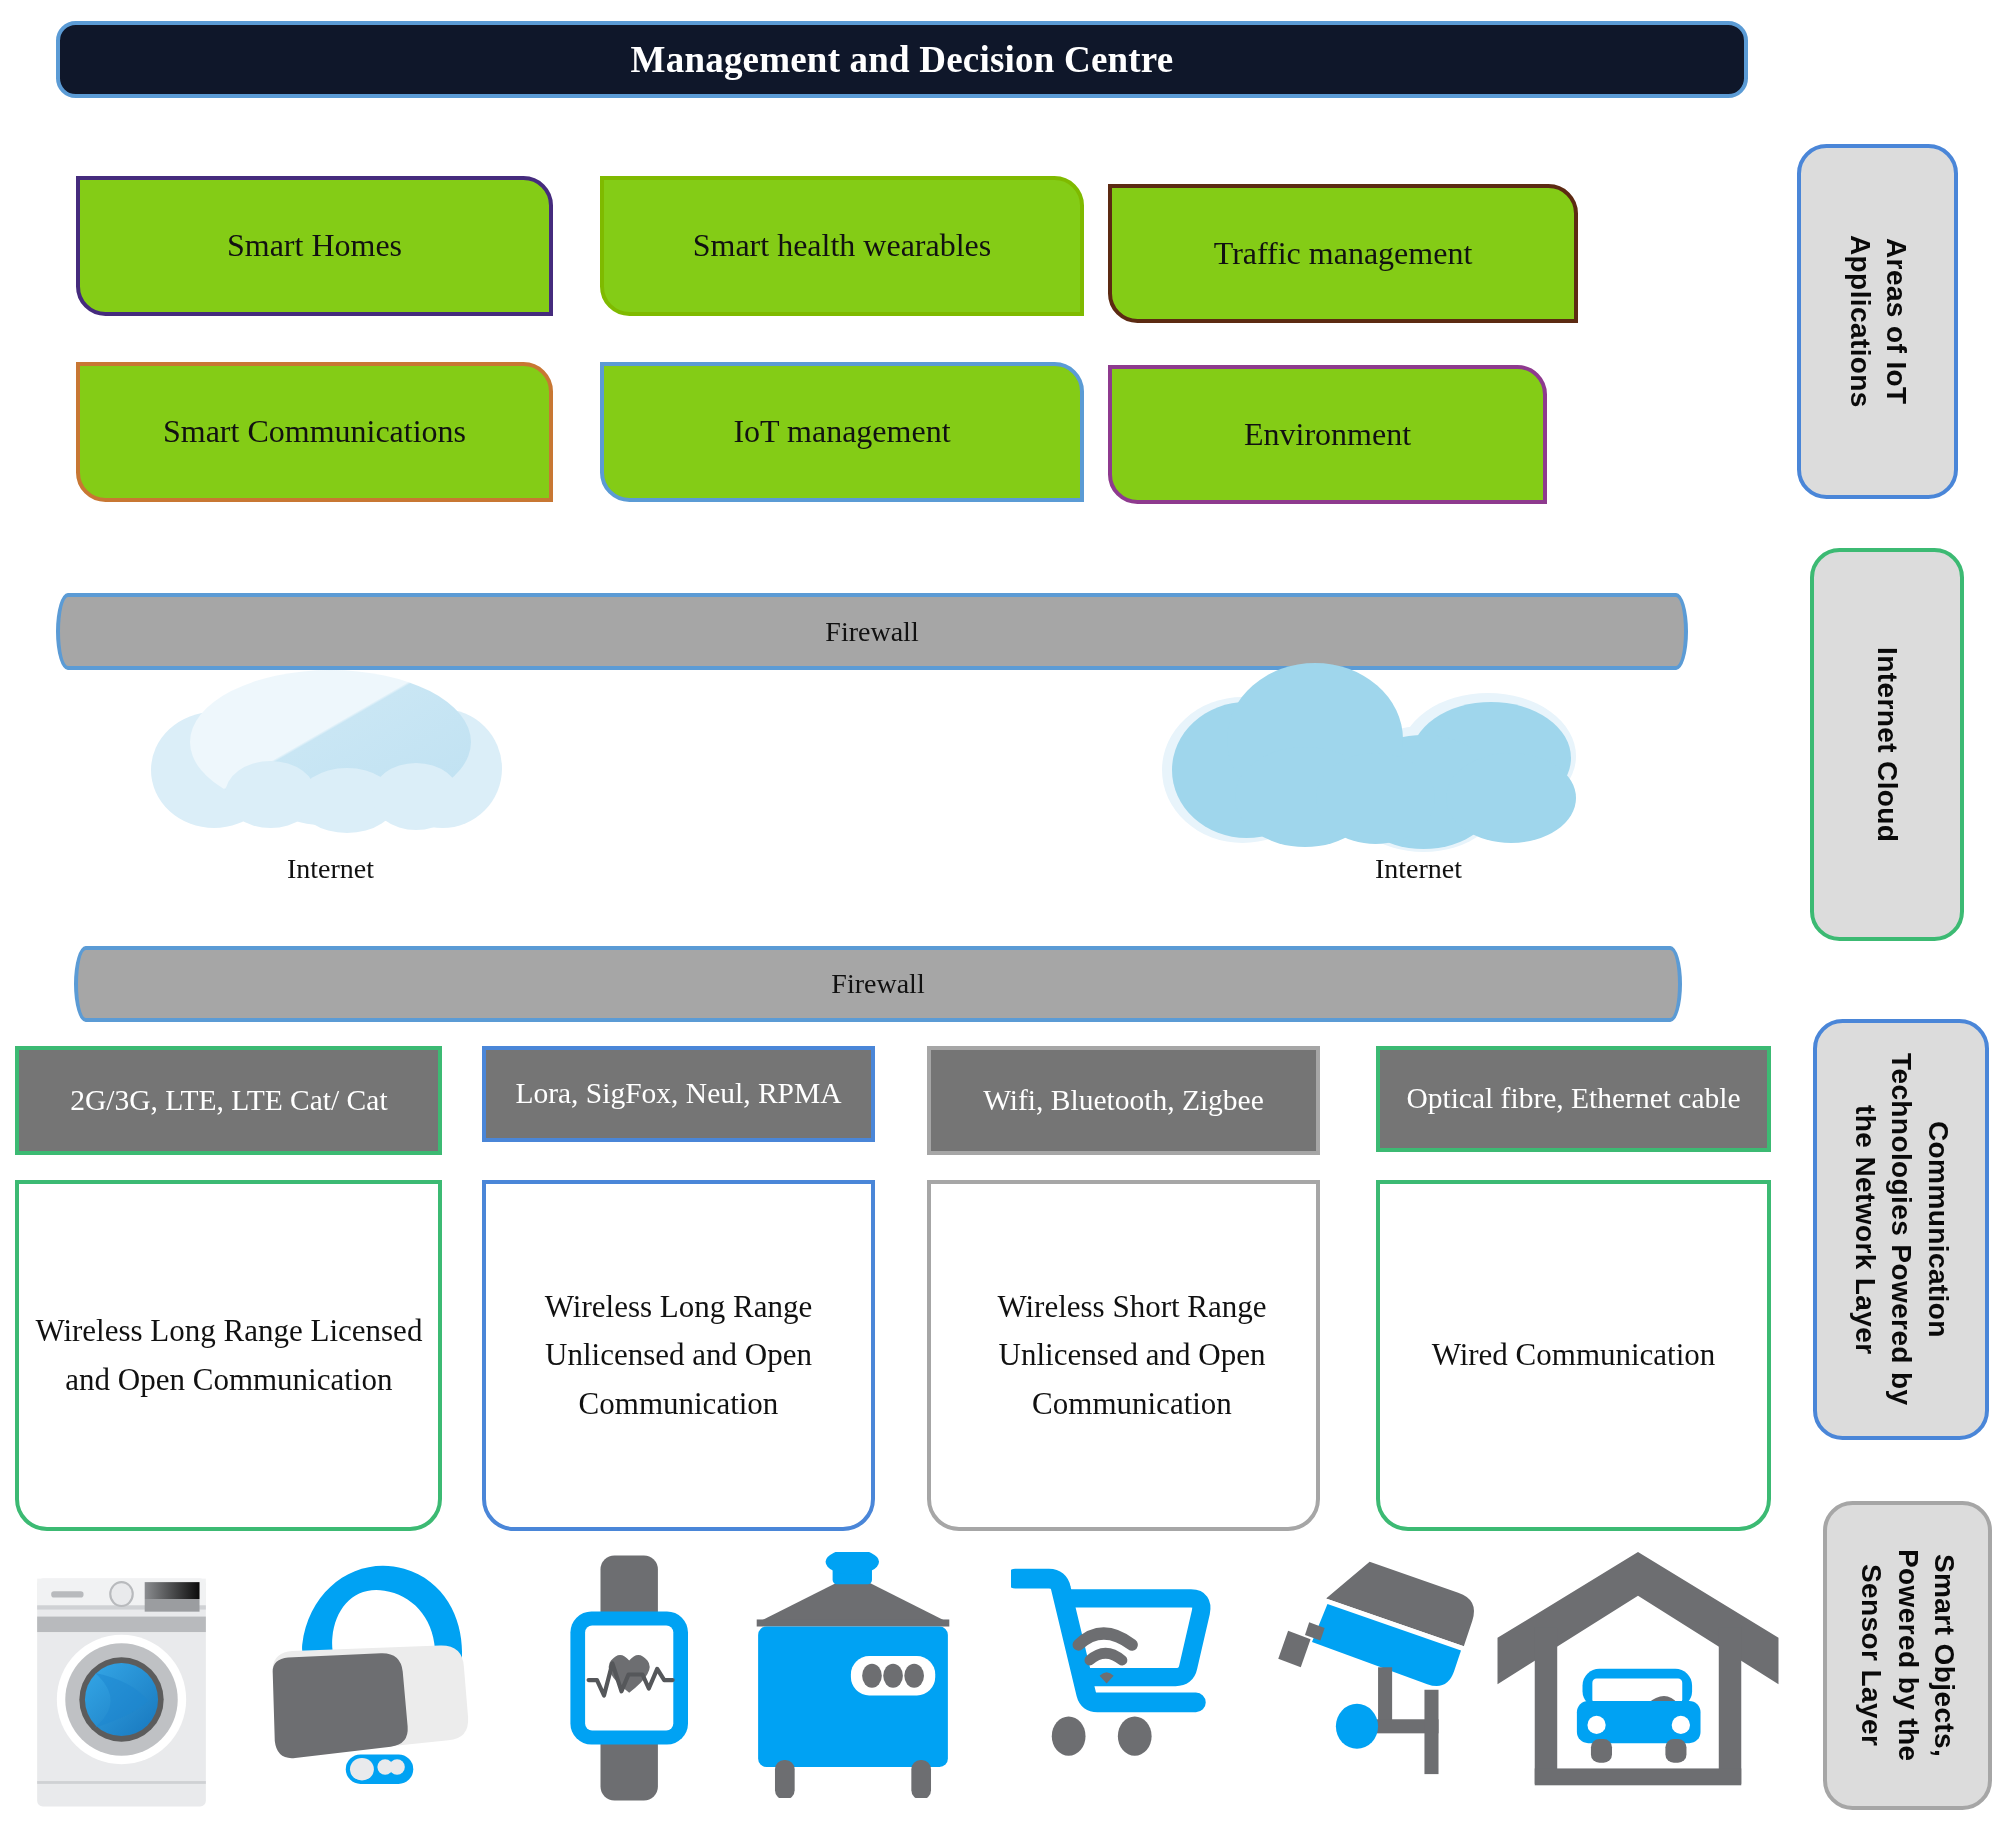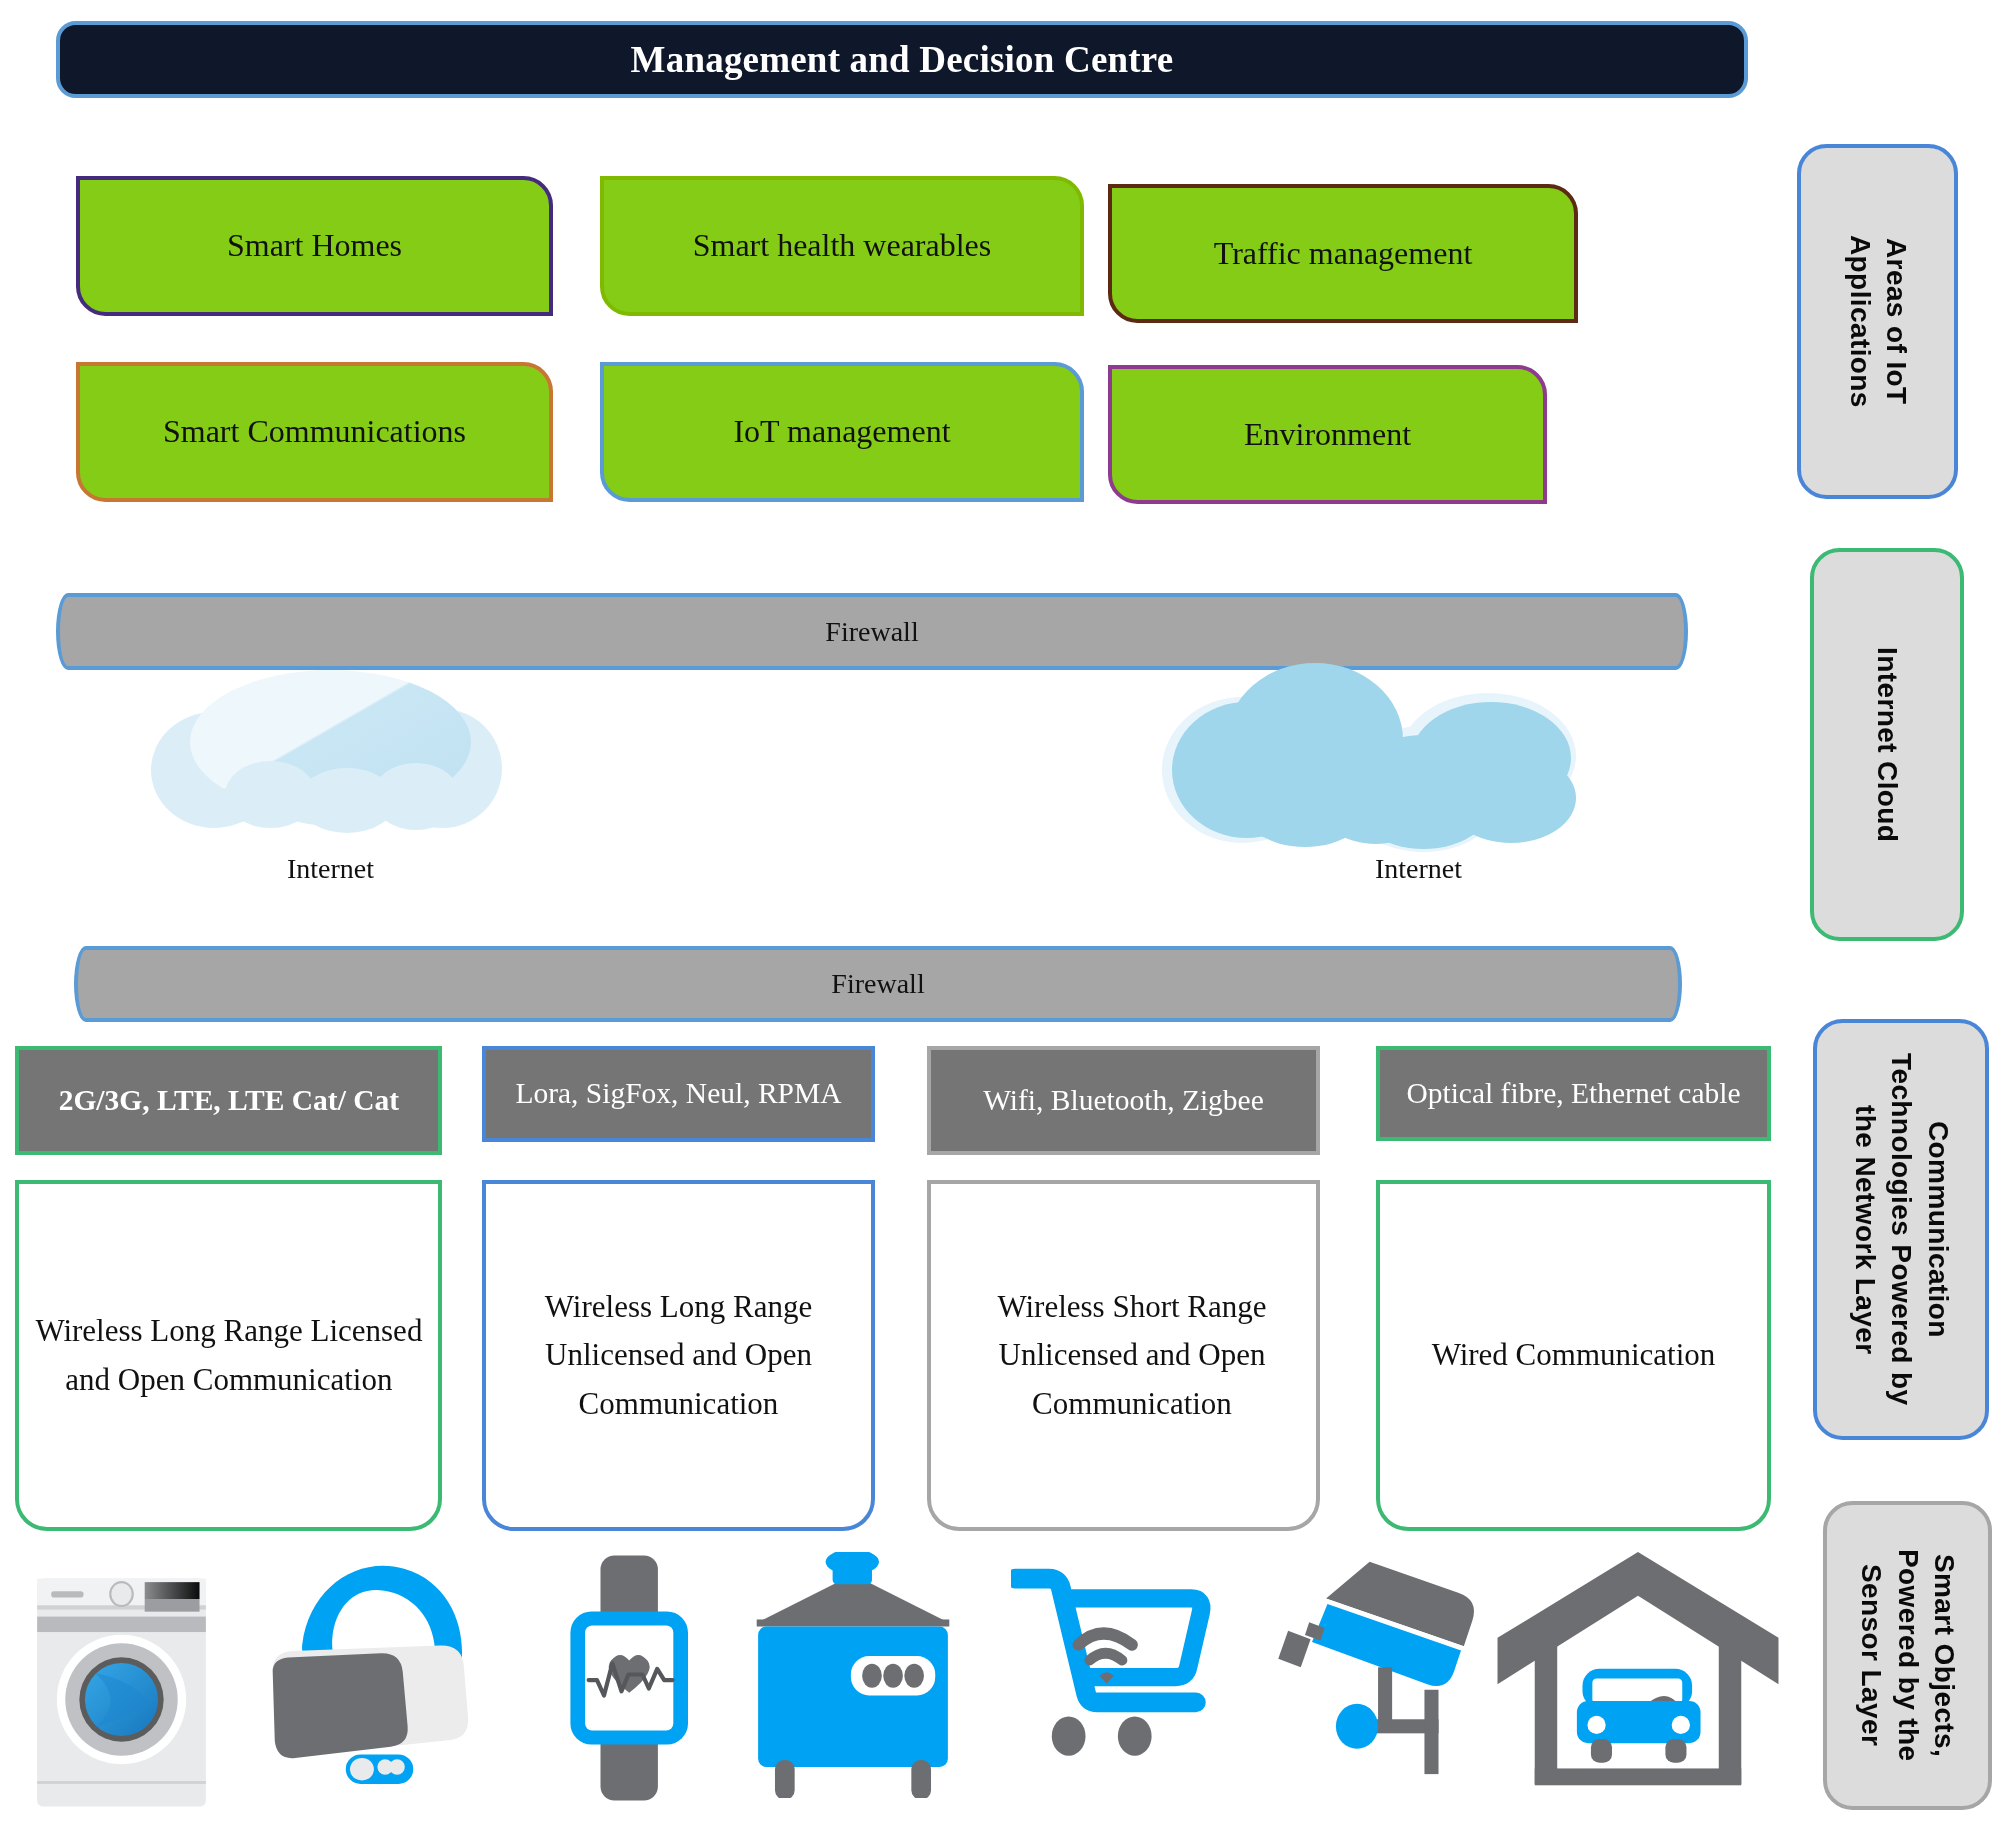--- a/index.html
+++ b/index.html
@@ -122,30 +122,30 @@
     <div class="lobe halo" style="left:24.6px;  top:34px;  width:161px; height:146px;"></div>
     <div class="lobe" style="left:35px;  top:39px;  width:149px; height:136px;"></div>
     <div class="lobe" style="left:90px; top:0px;   width:176px; height:153px;"></div>
     <div class="lobe" style="left:98px; top:84px; width:140px; height:100px;"></div>
     <div class="lobe" style="left:179px; top:90px; width:119px; height:91px;"></div>
   </div>
   <div class="cloud-label" style="left:1285px; top:853px; width:267px;">Internet</div>
 
   <div class="firewall" style="left:74px; top:946px; width:1608px; height:76px;">Firewall</div>
 
-  <div class="tech-head" style="left:15.4px; top:1046px; width:427px; height:109px; border-color:#3cba73;font-weight:bold;">2G/3G, LTE, LTE Cat/ Cat</div>
+  <div class="tech-head" style="left:15.4px; top:1046px; width:427px; height:109px; border-color:#3cba73;">2G/3G, LTE, LTE Cat/ Cat</div>
   <div class="tech-body" style="left:15.4px; top:1180px; width:427px; height:351px; border-color:#3cba73;">Wireless Long Range Licensed and Open Communication</div>
 
   <div class="tech-head" style="left:482px; top:1046px; width:393px; height:96px; border-color:#4a86d8;">Lora, SigFox, Neul, RPMA</div>
   <div class="tech-body" style="left:482px; top:1180px; width:393px; height:351px; border-color:#4a86d8;">Wireless Long Range Unlicensed and Open Communication</div>
 
   <div class="tech-head" style="left:927px; top:1046px; width:393px; height:109px; border-color:#a6a6a6;">Wifi, Bluetooth, Zigbee</div>
   <div class="tech-body" style="left:927px; top:1180px; width:393px; height:351px; border-color:#a6a6a6;padding-left:24px;">Wireless Short Range Unlicensed and Open Communication</div>
 
-  <div class="tech-head" style="left:1376px; top:1046px; width:395px; height:95px; border-color:#3cba73;">Optical fibre, Ethernet cable</div>
+  <div class="tech-head" style="left:1376px; top:1046px; width:395px; height:106px; border-color:#3cba73;">Optical fibre, Ethernet cable</div>
   <div class="tech-body" style="left:1376px; top:1180px; width:395px; height:351px; border-color:#3cba73;">Wired Communication</div>
 
   <div class="layer-tag" style="left:1797px; top:144px; width:161px; height:355px; border-color:#4a86d8;">
     <span class="txt">Areas of IoT
 Applications</span>
   </div>
   <div class="layer-tag" style="left:1810px; top:548px; width:154px; height:393px; border-color:#3cba73;">
     <span class="txt">Internet Cloud</span>
   </div>
   <div class="layer-tag" style="left:1813px; top:1019px; width:176px; height:421px; border-color:#4a86d8;">

